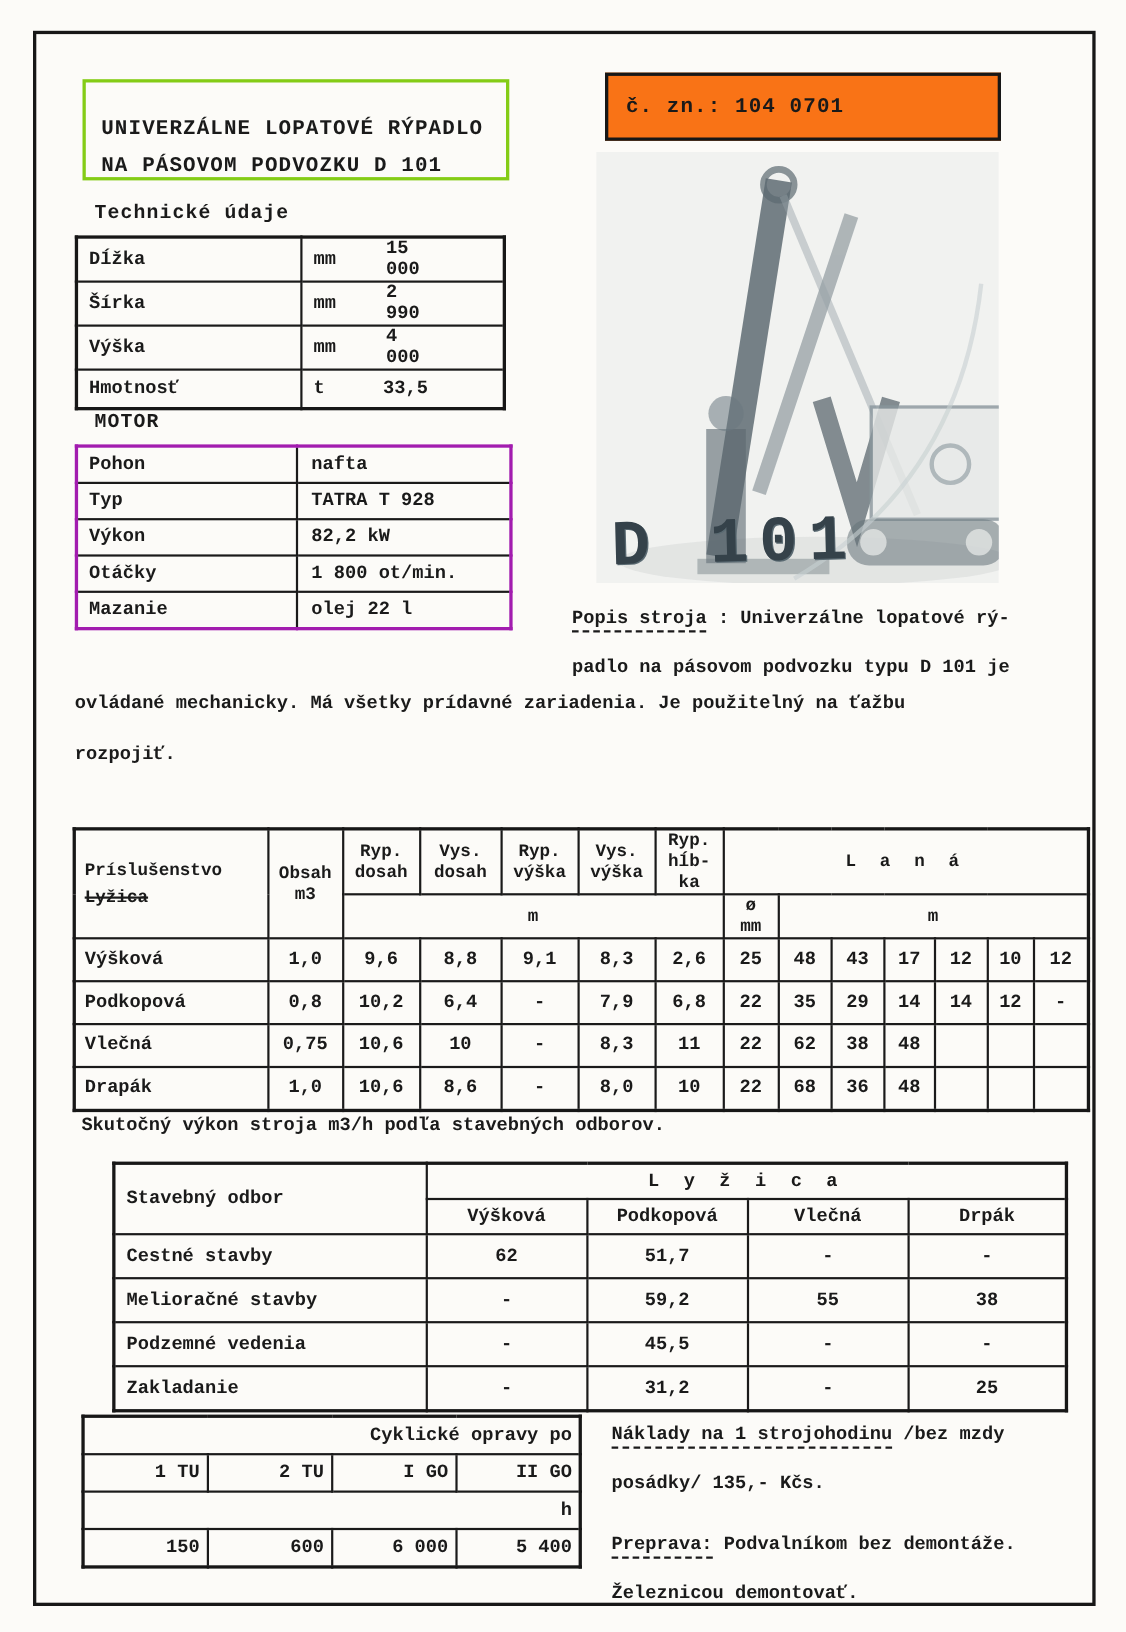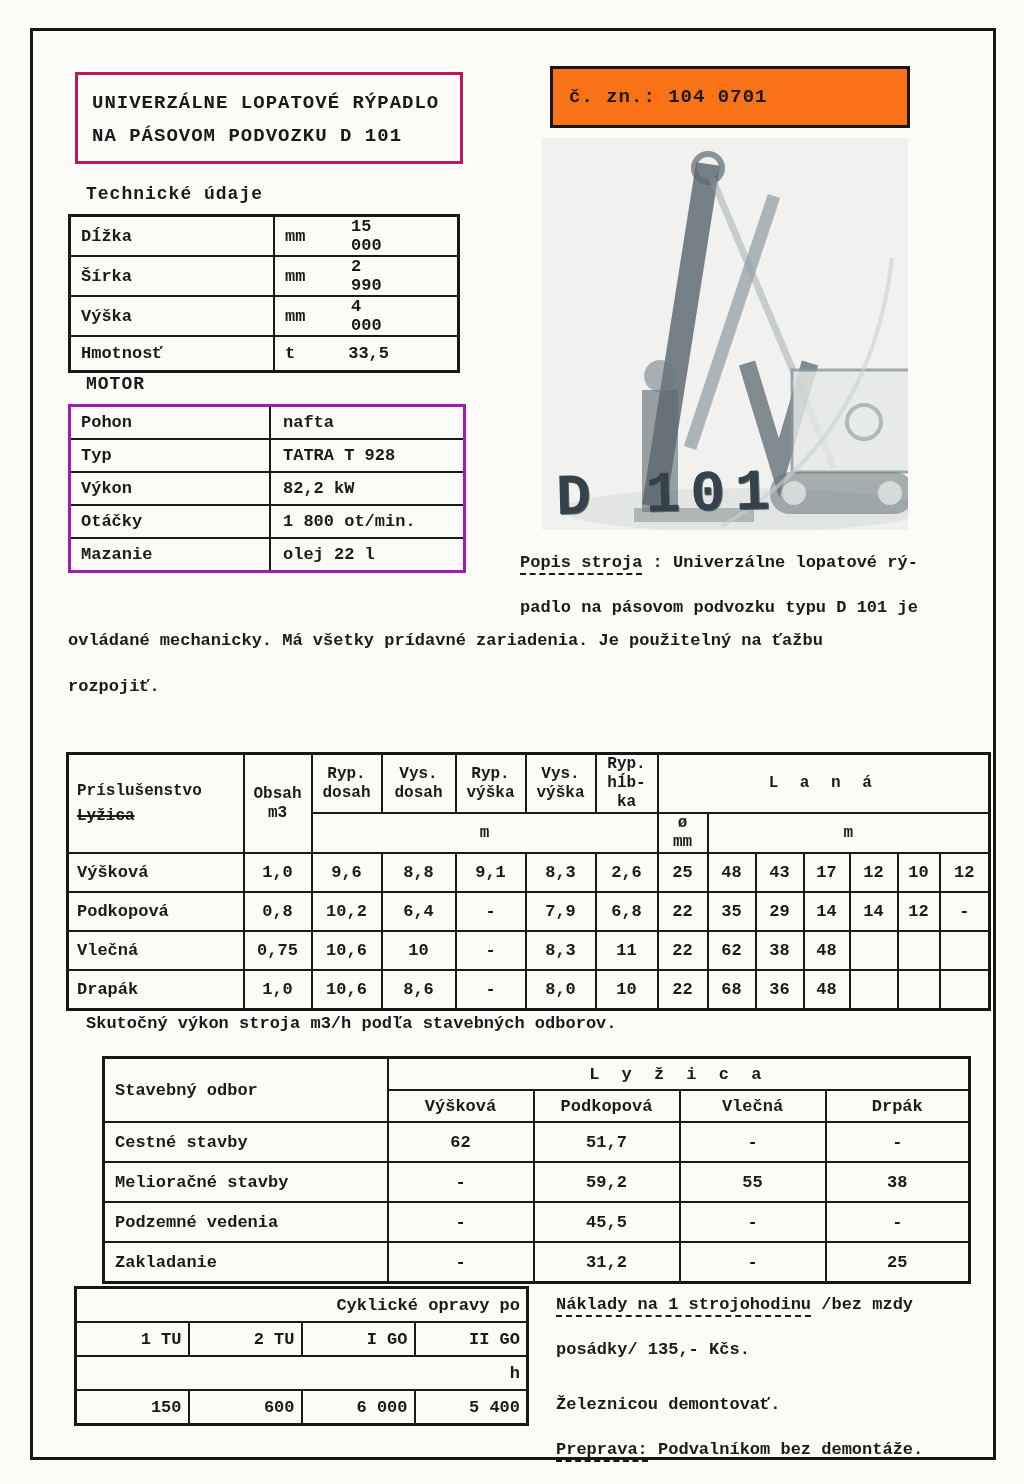--- a/index.html
+++ b/index.html
@@ -9,22 +9,22 @@
     font-weight:bold;color:#1a1a1a;
     -webkit-font-smoothing:antialiased;
   }
   .page{position:relative;width:1024px;height:1484px;background:#fcfbf8;overflow:hidden;}
   .frame{position:absolute;left:30px;top:28px;width:960px;height:1426px;border:3px solid #171717;}
 
   .abs{position:absolute;}
 
   
   .title-box{
-    left:75px;top:72px;width:388px;height:92px;border:3px solid #be185d;
-    padding:12px 14px;box-sizing:border-box;background:#fcfbf8;
+    left:75px;top:72px;width:388px;height:92px;border:3px solid #84cc16;
+    padding:26px 14px;box-sizing:border-box;background:#fcfbf8;
   }
   .title-box div{font-size:19px;line-height:33px;letter-spacing:1px;white-space:nowrap;}
   .code-box{
     left:550px;top:66px;width:360px;height:62px;border:3px solid #171717;
     box-sizing:border-box;display:flex;align-items:center;padding-left:16px;
     font-size:19px;letter-spacing:1px;background:#f97316;
   }
 
   .sec-title{font-size:18px;letter-spacing:1px;}
 
@@ -317,21 +317,21 @@
       <td>68</td>
       <td>36</td>
       <td>48</td>
       <td></td>
       <td></td>
       <td></td>
     </tr>
   </tbody>
     </table>
 
-  <div class="abs note" style="left:86px;top:1014px;">Skutočný výkon stroja m3/h podľa stavebných odborov.</div>
+  <div class="abs note" style="left:74px;top:1014px;">Skutočný výkon stroja m3/h podľa stavebných odborov.</div>
 
   <table class="abs out" style="left:74px;top:1056px;margin-left:28px;">
     <colgroup>
       <col style="width:284px">
         <col style="width:146px">
         <col style="width:146px">
         <col style="width:146px">
         <col style="width:144px">
     </colgroup>
     <tbody>
@@ -404,16 +404,16 @@
     </tr>
   </tbody>
     </table>
 
   <div class="abs costs" style="left:556px;top:1282px;">
     <div><span class="dashed">Náklady na 1 strojohodinu</span><span> /bez mzdy</span></div>
     <div>posádky/ 135,- Kčs.</div>
   </div>
 
   <div class="abs transport" style="left:556px;top:1382px;">
+    <div><span class="dashed">Preprava:</span><span> Podvalníkom bez demontáže.</span></div>
     <div>Železnicou demontovať.</div>
-    <div><span class="dashed">Preprava:</span><span> Podvalníkom bez demontáže.</span></div>
   </div>
 </div>
 
 </body></html>

